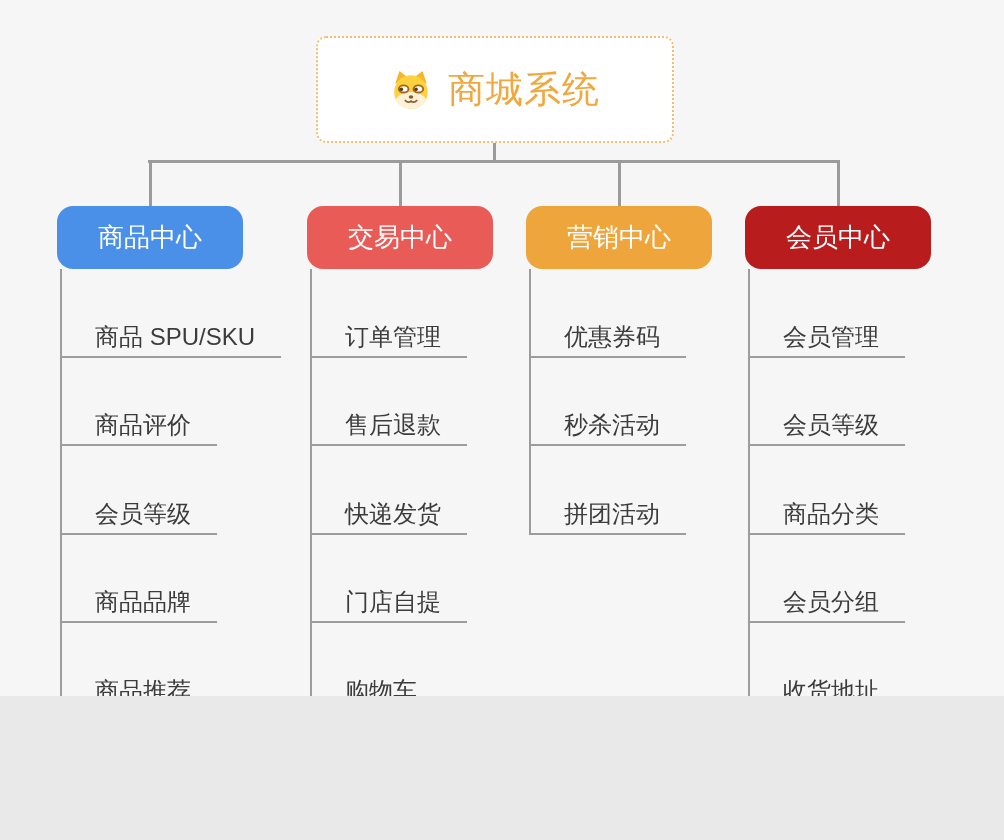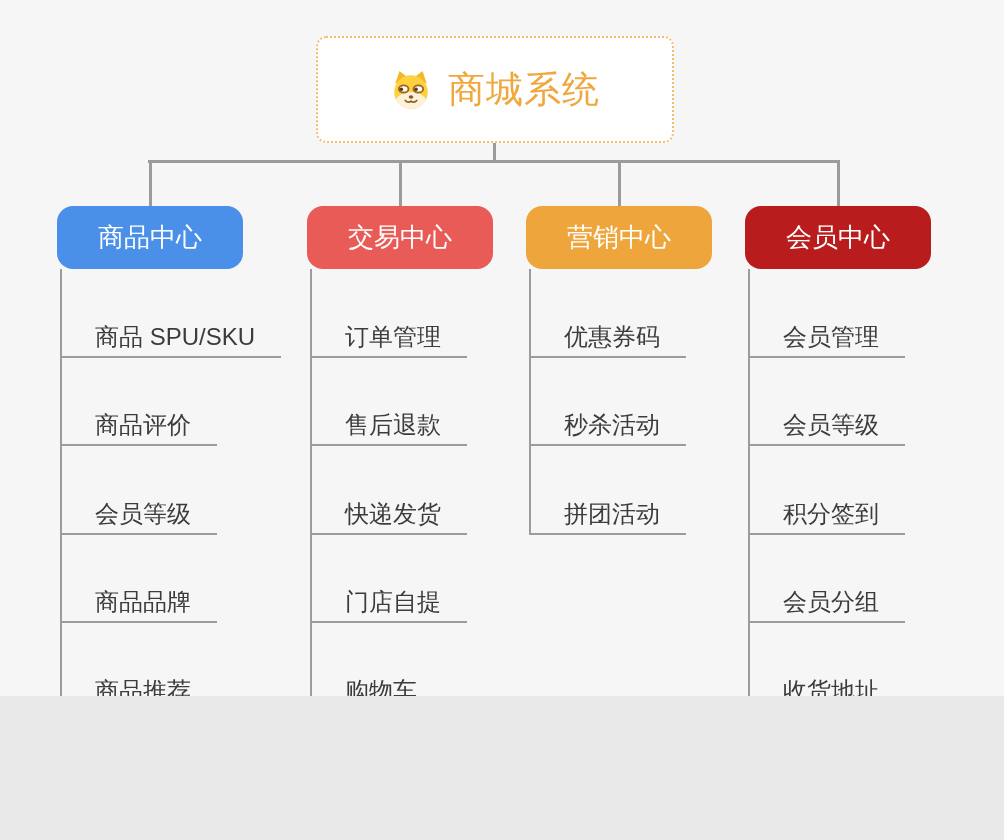--- a/index.html
+++ b/index.html
@@ -232,21 +232,21 @@
           <span class="child-label">会员管理</span>
         </div>
       </div>
           <div class="child-row">
         <div class="child-item">
           <span class="child-label">会员等级</span>
         </div>
       </div>
           <div class="child-row">
         <div class="child-item">
-          <span class="child-label">积分签到</span>
+          <span class="child-label">商品分类</span>
         </div>
       </div>
           <div class="child-row">
         <div class="child-item">
           <span class="child-label">会员分组</span>
         </div>
       </div>
           <div class="child-row">
         <div class="child-item">
           <span class="child-label">收货地址</span>

